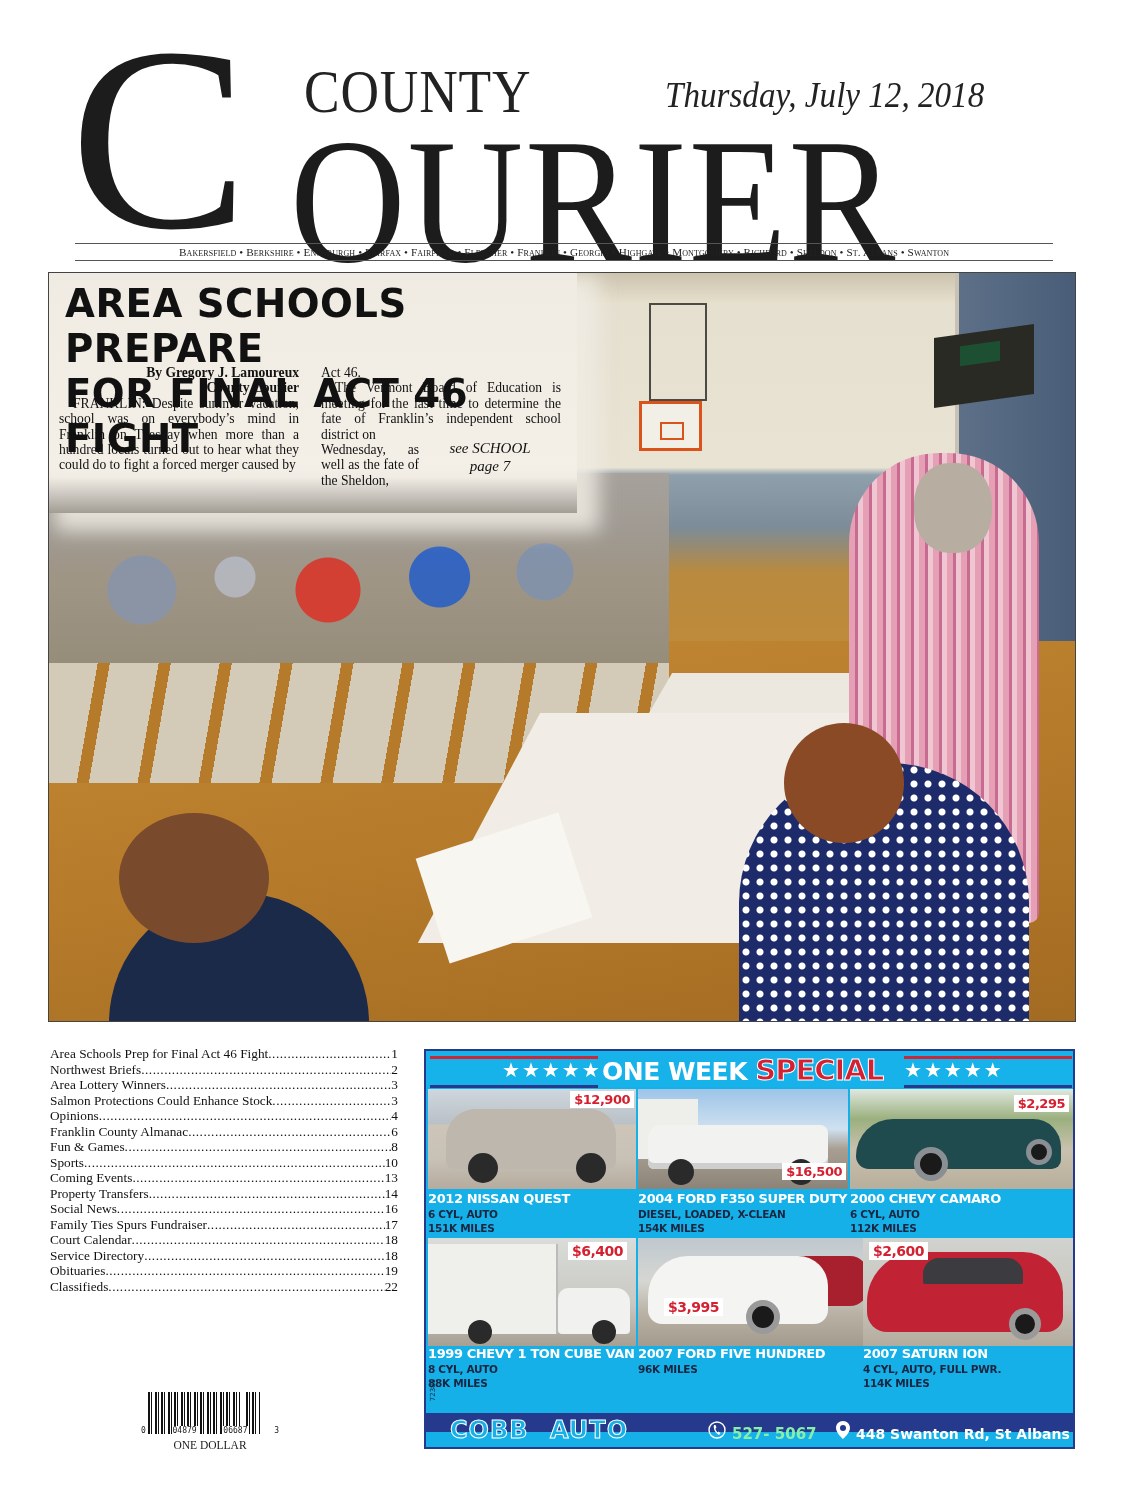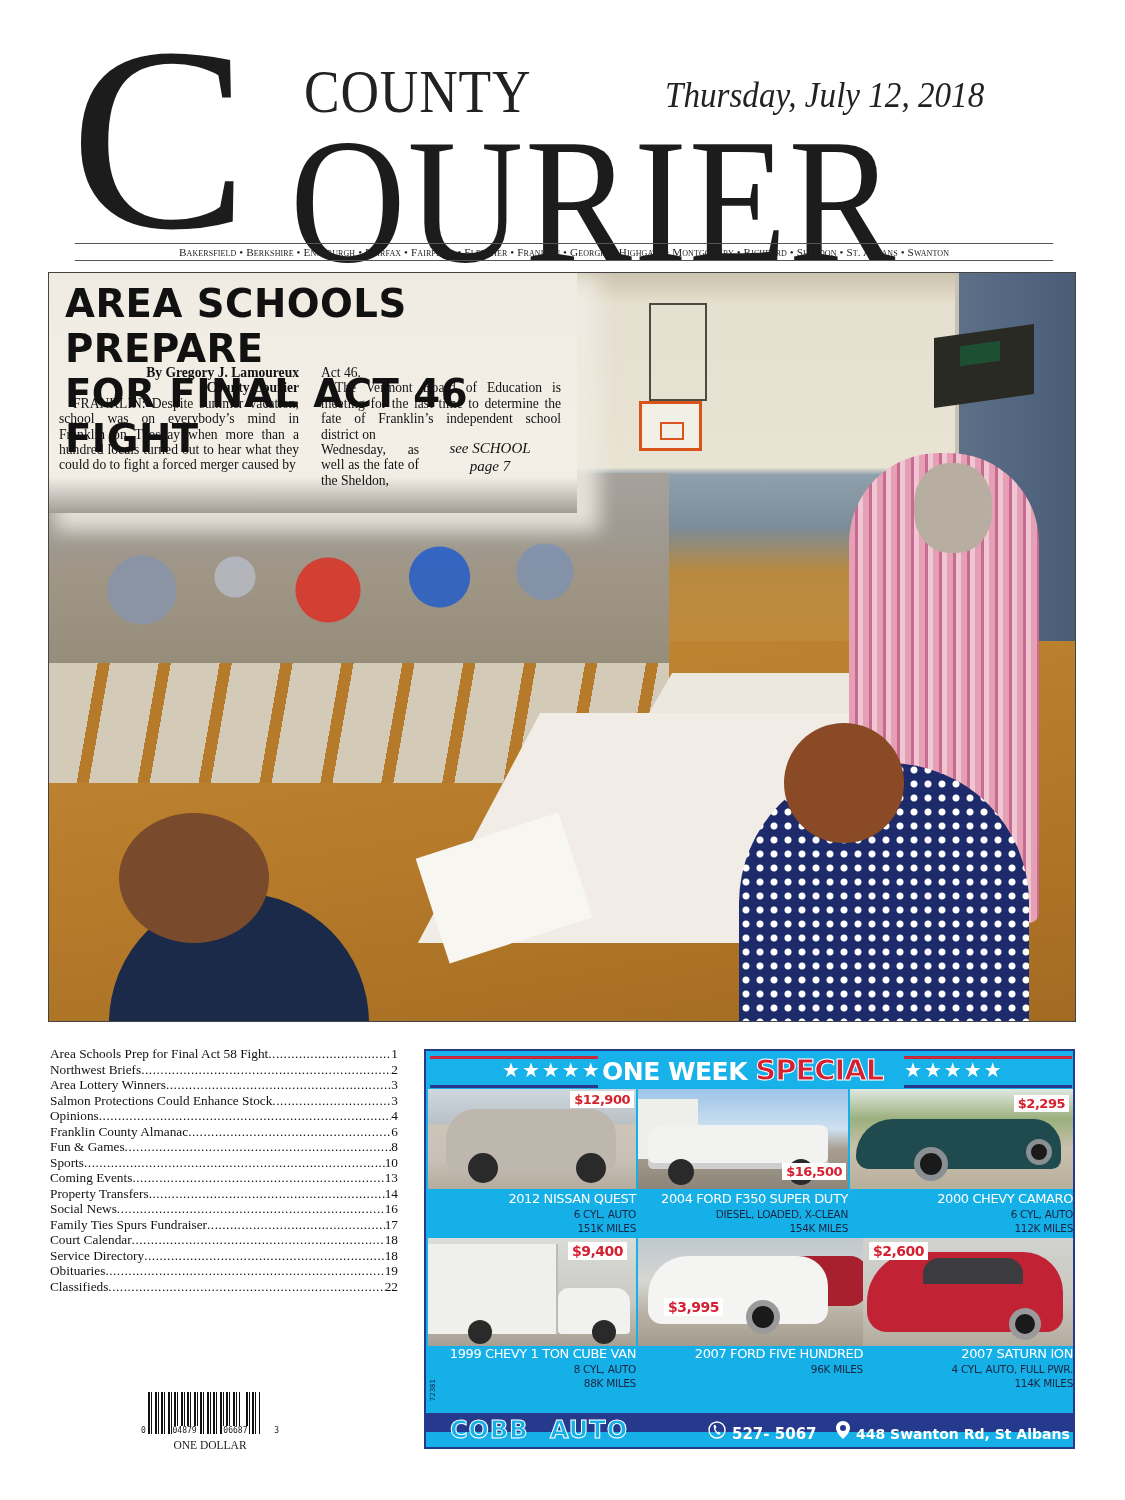--- a/index.html
+++ b/index.html
@@ -85,34 +85,34 @@
   .ad-banner{position:absolute;left:0;top:0;width:100%;height:36px;background:#18b2ea}
   .stripe{position:absolute;height:3px}
   .stripe.red{background:#c8283a}
   .stripe.navy{background:#253a8c}
   .stars{position:absolute;top:8px;color:#fff;font-size:20px;letter-spacing:2px;font-family:"DejaVu Sans",sans-serif;line-height:22px}
   .banner-title{position:absolute;left:176px;top:2px;font-family:"DejaVu Sans",sans-serif;font-weight:bold;font-size:25px;color:#fff;white-space:nowrap;letter-spacing:-.5px}
   .banner-title .special{color:#d42030;-webkit-text-stroke:1px #fff;font-size:29px;letter-spacing:-1px}
 
   .car{position:absolute;width:210px}
   .car .img{position:absolute;left:0;top:0;width:100%;overflow:hidden}
-  .car .cap{position:absolute;left:0;width:100%;text-align:right;font-family:"DejaVu Sans","Liberation Sans",sans-serif;font-weight:normal;color:#fff;line-height:14px}
+  .car .cap{position:absolute;left:0;width:100%;text-align:left;font-family:"DejaVu Sans","Liberation Sans",sans-serif;font-weight:bold;color:#fff;line-height:14px}
   .car .cap .name{font-size:13px;letter-spacing:-.4px;display:block;line-height:16px}
   .car .cap .spec{font-size:10.5px;color:#1a2540;display:block;letter-spacing:-.3px}
   .tag{position:absolute;background:#fff;color:#d42030;font-family:"DejaVu Sans",sans-serif;font-weight:bold;font-size:13px;padding:1px 4px;letter-spacing:-.5px}
 
   .row1 .img{height:100px}
   .row1 .cap{top:102px}
   .row2 .img{height:108px}
   .row2 .cap{top:108px}
 
   .veh{position:absolute}
   .footer{position:absolute;left:0;top:362px;width:100%;height:19px;background:#253a8c}
   .cobb{position:absolute;left:24px;top:3px;font-family:"DejaVu Sans",sans-serif;font-weight:bold;font-size:24px;color:#16b0e8;letter-spacing:1px;-webkit-text-stroke:1px #fff;word-spacing:12px}
-  .phone{position:absolute;left:282px;top:8px;color:#ffffff;font-family:"DejaVu Sans",sans-serif;font-weight:bold;font-size:15px}
+  .phone{position:absolute;left:282px;top:8px;color:#86efac;font-family:"DejaVu Sans",sans-serif;font-weight:bold;font-size:15px}
   .addr{position:absolute;left:410px;top:8px;color:#fff;font-family:"DejaVu Sans",sans-serif;font-weight:bold;font-size:14px;white-space:nowrap}
   .ico{display:inline-block;margin-right:6px}
   .adcode{position:absolute;left:3px;top:328px;font-size:7px;color:#1a2540;writing-mode:vertical-rl;transform:rotate(180deg);font-family:"DejaVu Sans",sans-serif}
 </style>
 </head>
 <body>
 
 <header class="masthead">
   <div class="big-c">C</div>
   <div class="county">COUNTY</div>
@@ -160,21 +160,21 @@
       <div class="seeref">
         <div>see SCHOOL</div>
         <div>page 7</div>
       </div>
     </div>
   </div>
 </section>
 
 <nav class="index">
   <div class="idx-row">
-      <span class="t">Area Schools Prep for Final Act 58 Fight</span>
+      <span class="t">Area Schools Prep for Final Act 46 Fight</span>
       <span class="d"></span>
       <span class="p">1</span>
     </div>
   <div class="idx-row">
       <span class="t">Northwest Briefs</span>
       <span class="d"></span>
       <span class="p">2</span>
     </div>
   <div class="idx-row">
       <span class="t">Area Lottery Winners</span>
@@ -316,21 +316,21 @@
     </div>
   </div>
 
   <div class="car row2" style="left:2px;top:187px;width:208px">
     <div class="img" style="background:linear-gradient(180deg,#d9dcd8 0%,#c9c9c3 60%,#a79f92 100%)">
       <div class="veh" style="left:0;top:6px;width:130px;height:90px;background:#efefeb;border-right:2px solid #bbb"></div>
       <div class="veh" style="left:130px;top:50px;width:72px;height:46px;border-radius:10px 14px 4px 4px;background:#f1f1ef"></div>
       <div class="veh" style="left:40px;top:82px;width:24px;height:24px;border-radius:50%;background:#2a2a2a"></div>
       <div class="veh" style="left:164px;top:82px;width:24px;height:24px;border-radius:50%;background:#2a2a2a"></div>
     </div>
-    <div class="tag" style="left:140px;top:4px;font-size:14px">$9,400</div>
+    <div class="tag" style="left:140px;top:4px;font-size:14px">$6,400</div>
     <div class="cap">
       <span class="name">1999 CHEVY 1 TON CUBE VAN</span>
       <span class="spec">8 CYL, AUTO</span>
       <span class="spec">88K MILES</span>
     </div>
   </div>
 
   <div class="car row2" style="left:212px;top:187px;width:225px">
     <div class="img" style="background:linear-gradient(180deg,#bfc8cf 0%,#d6d7d2 40%,#b8b1a4 70%,#a39b8e 100%)">
       <div class="veh" style="left:140px;top:18px;width:90px;height:50px;border-radius:18px;background:#a8202e"></div>

